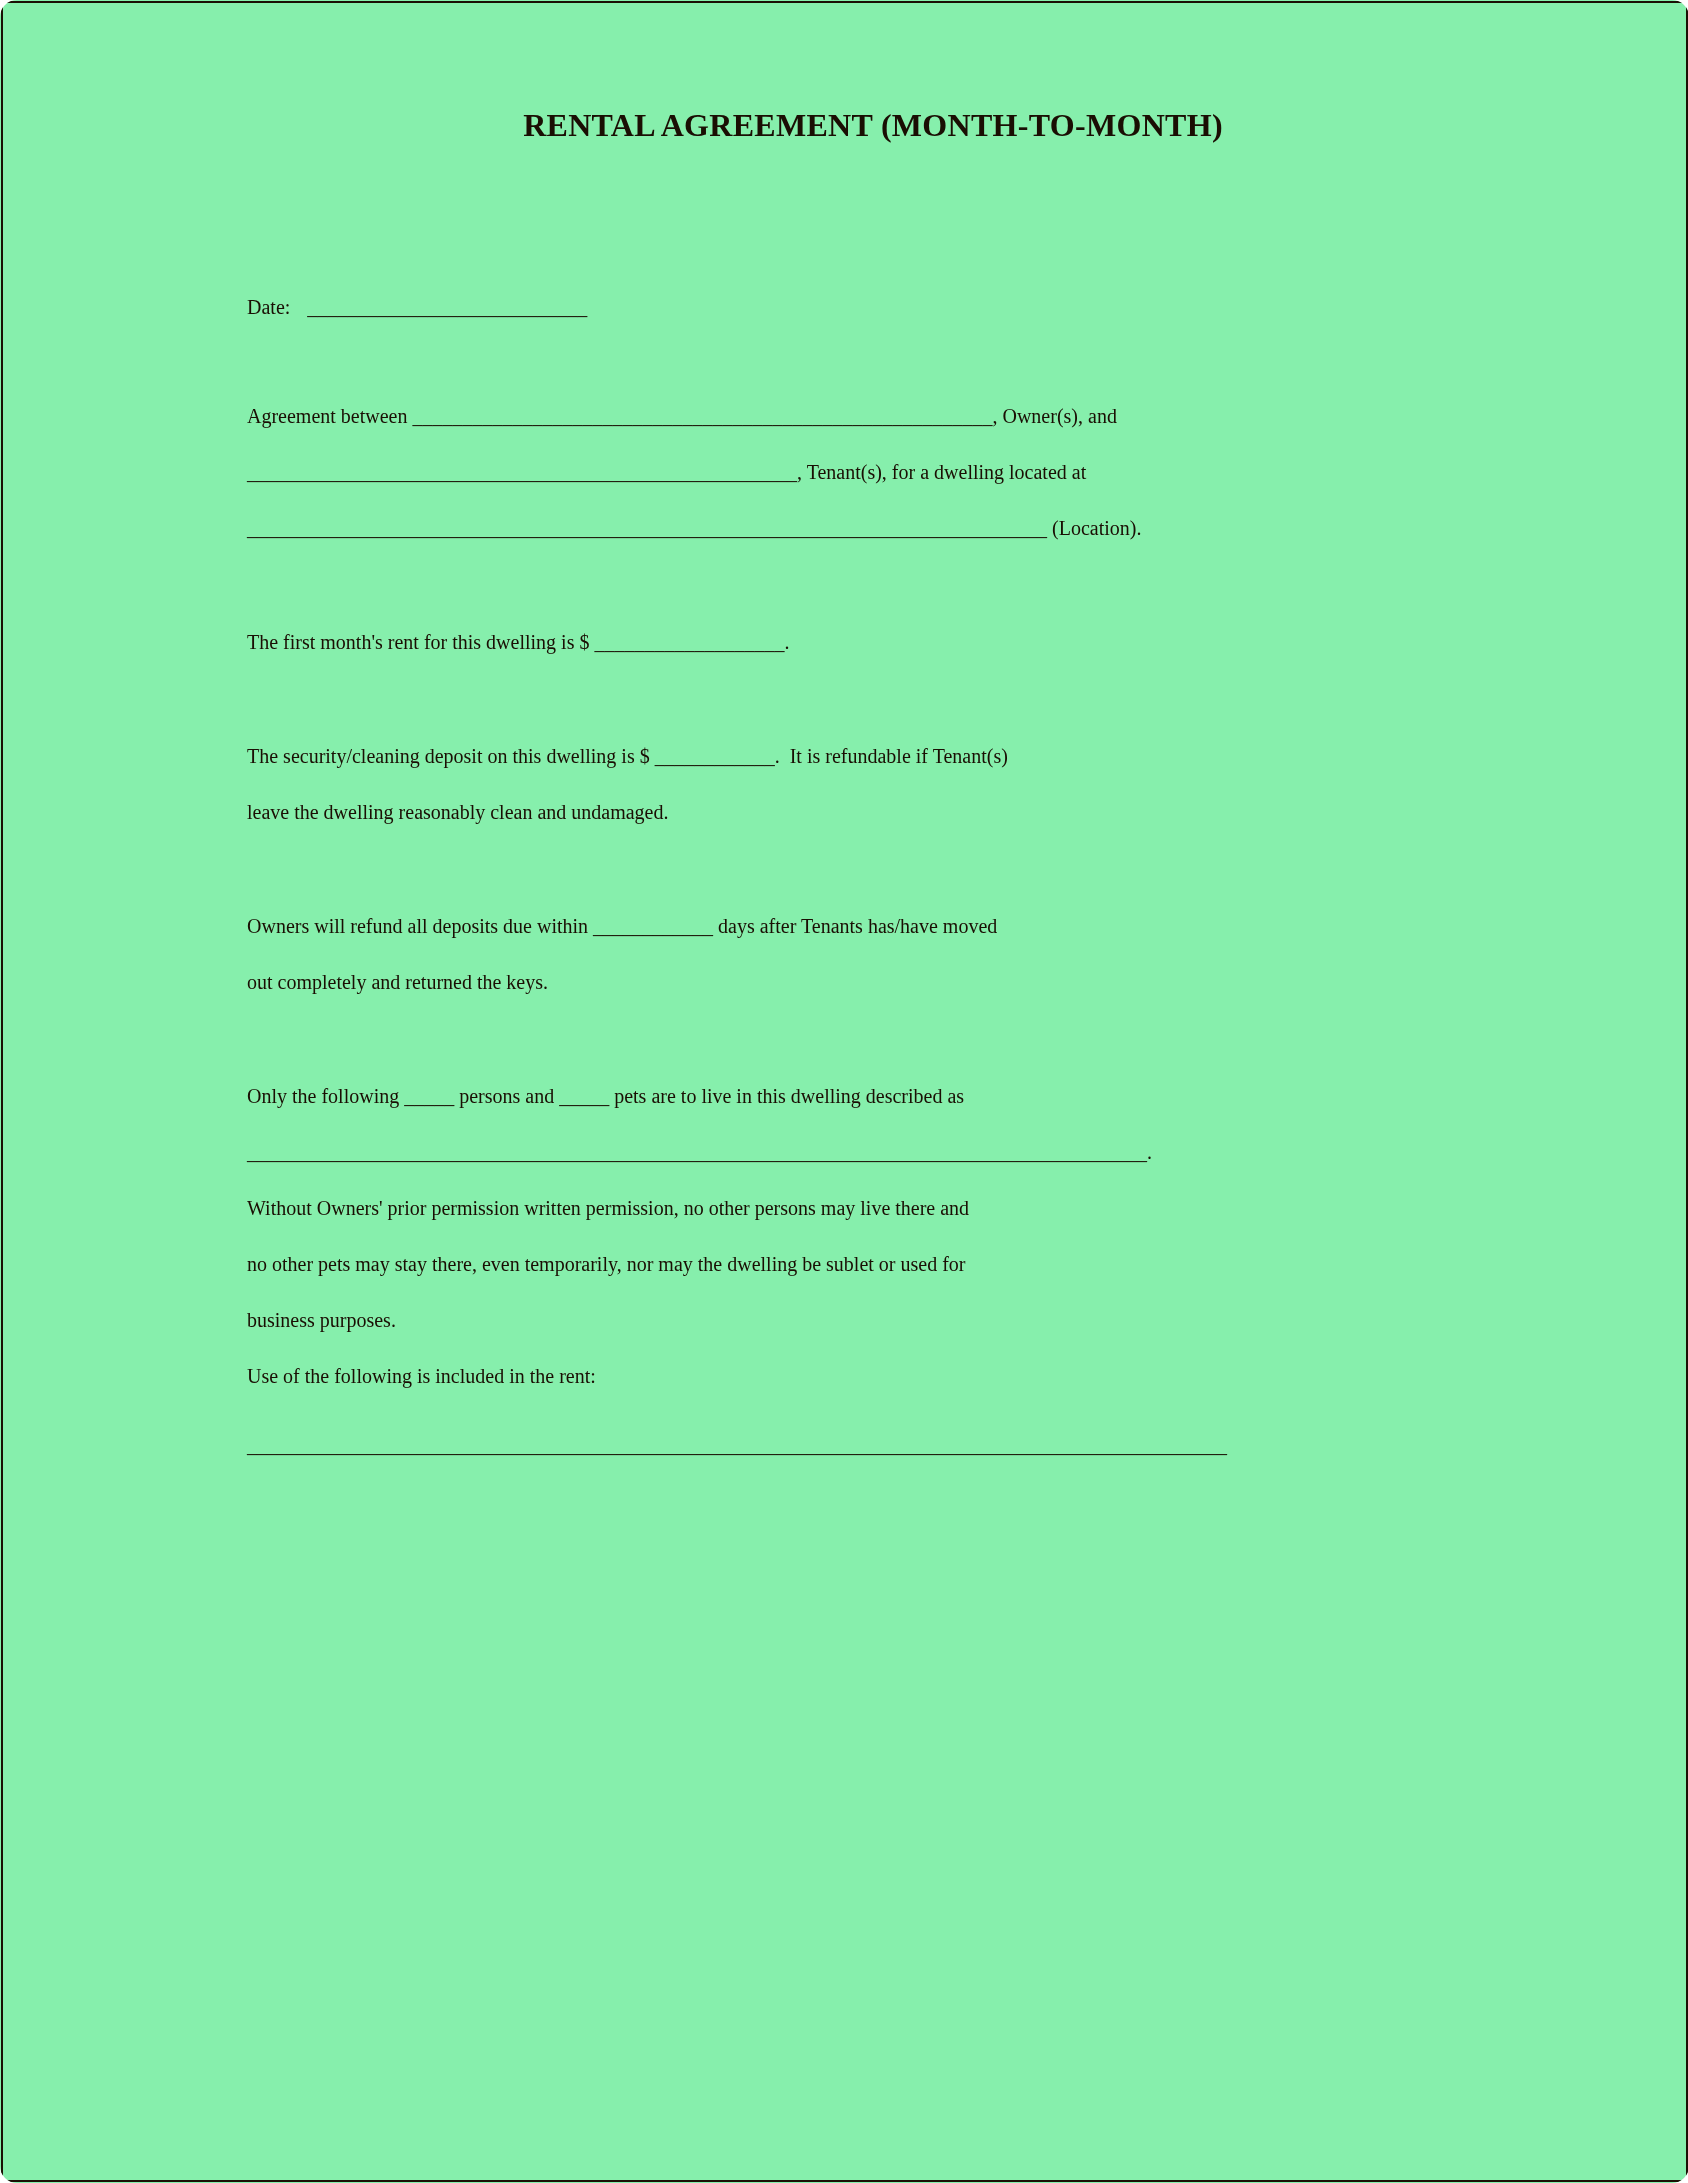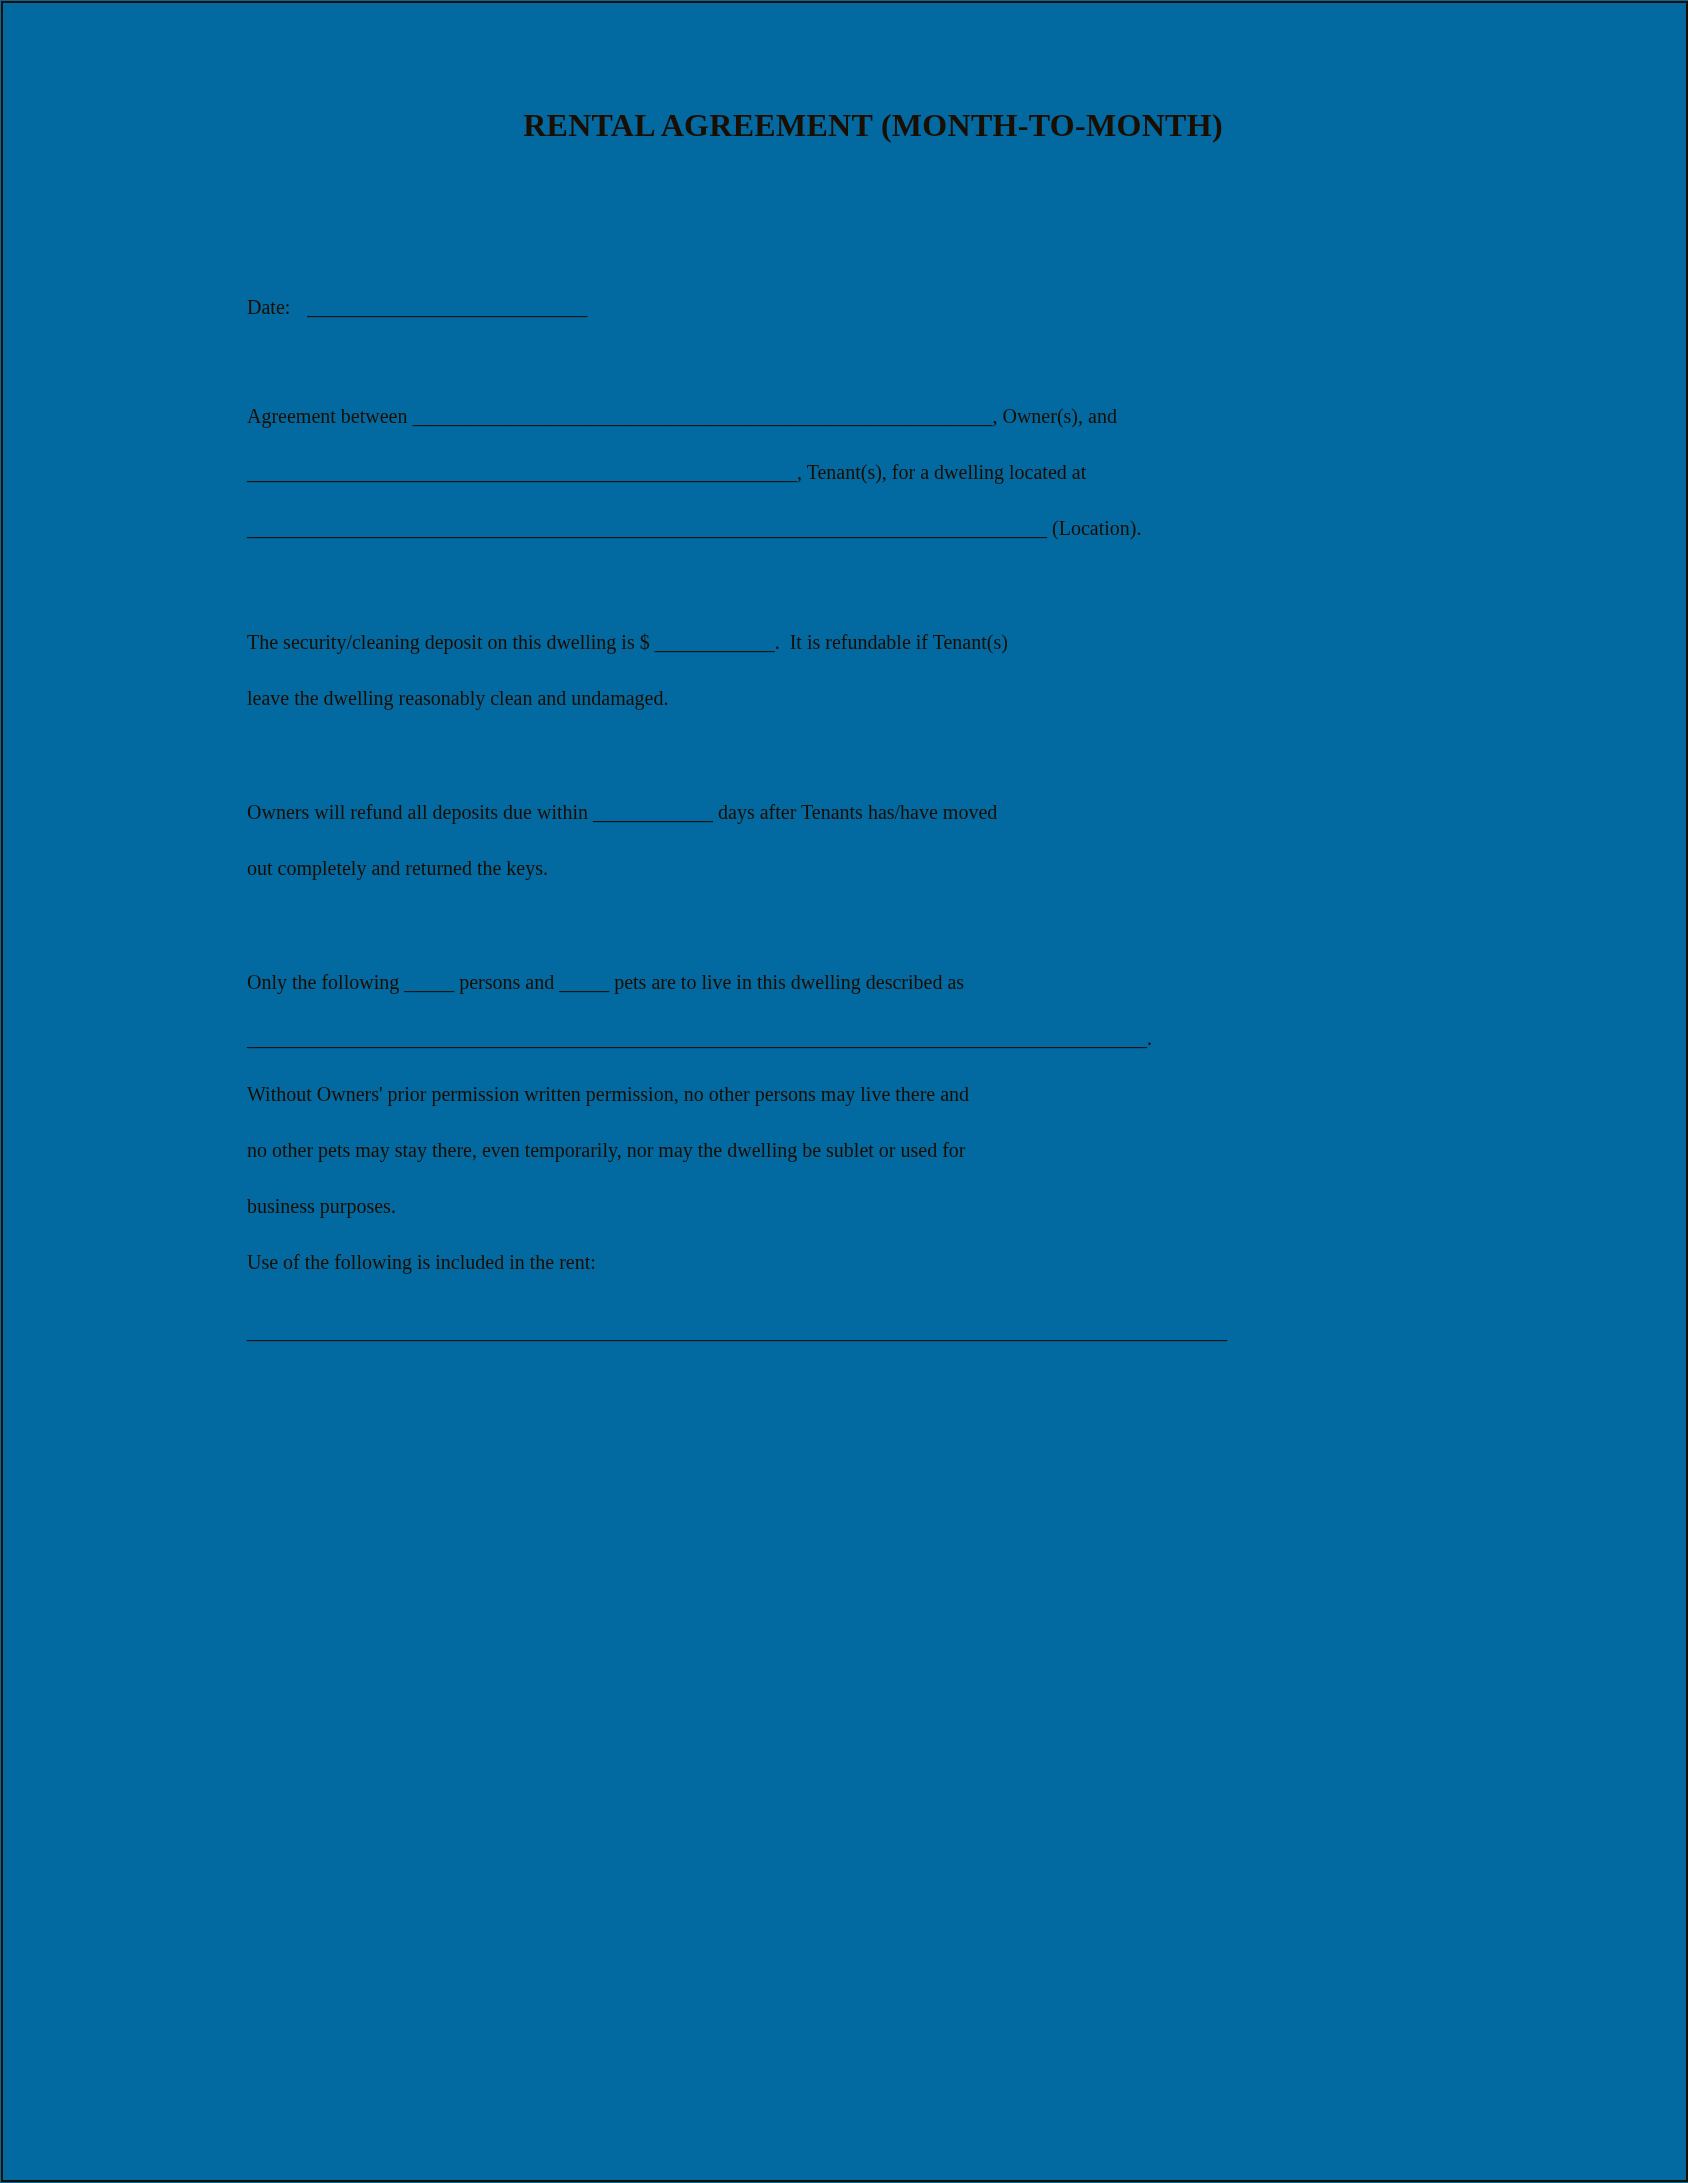--- a/index.html
+++ b/index.html
@@ -42,33 +42,34 @@
     white-space: pre-wrap;
   }
   .date-line { margin-bottom: 53px; }
   .date-blank { margin-left: 17px; }
   .para-occupancy { margin-bottom: 13px; }
   .final-line { margin-bottom: 0; }
 </style>
 </head>
 <body>
 
-<div class="page" style="background: #0369a1; color: rgb(26, 14, 3);">
+<div class="page" style="background: #86efac; color: rgb(26, 14, 3); border-radius: 17px;">
   <div class="page-border" style="border-color: rgb(27, 15, 4);"></div>
   <div class="content">
 
     <h1 class="title">RENTAL AGREEMENT (MONTH-TO-MONTH)</h1>
 
     <p class="para date-line"><span>Date:</span><span class="date-blank">____________________________</span></p>
 
     <p class="para">Agreement between __________________________________________________________, Owner(s), and
 _______________________________________________________, Tenant(s), for a dwelling located at
 ________________________________________________________________________________ (Location).</p>
 
 
+    <p class="para">The first month's rent for this dwelling is $ ___________________.</p>
 
     <p class="para">The security/cleaning deposit on this dwelling is $ ____________.  It is refundable if Tenant(s)
 leave the dwelling reasonably clean and undamaged.</p>
 
 
     <p class="para">Owners will refund all deposits due within ____________ days after Tenants has/have moved
 out completely and returned the keys.</p>
 
     <p class="para para-occupancy">Only the following _____ persons and _____ pets are to live in this dwelling described as
 __________________________________________________________________________________________.

